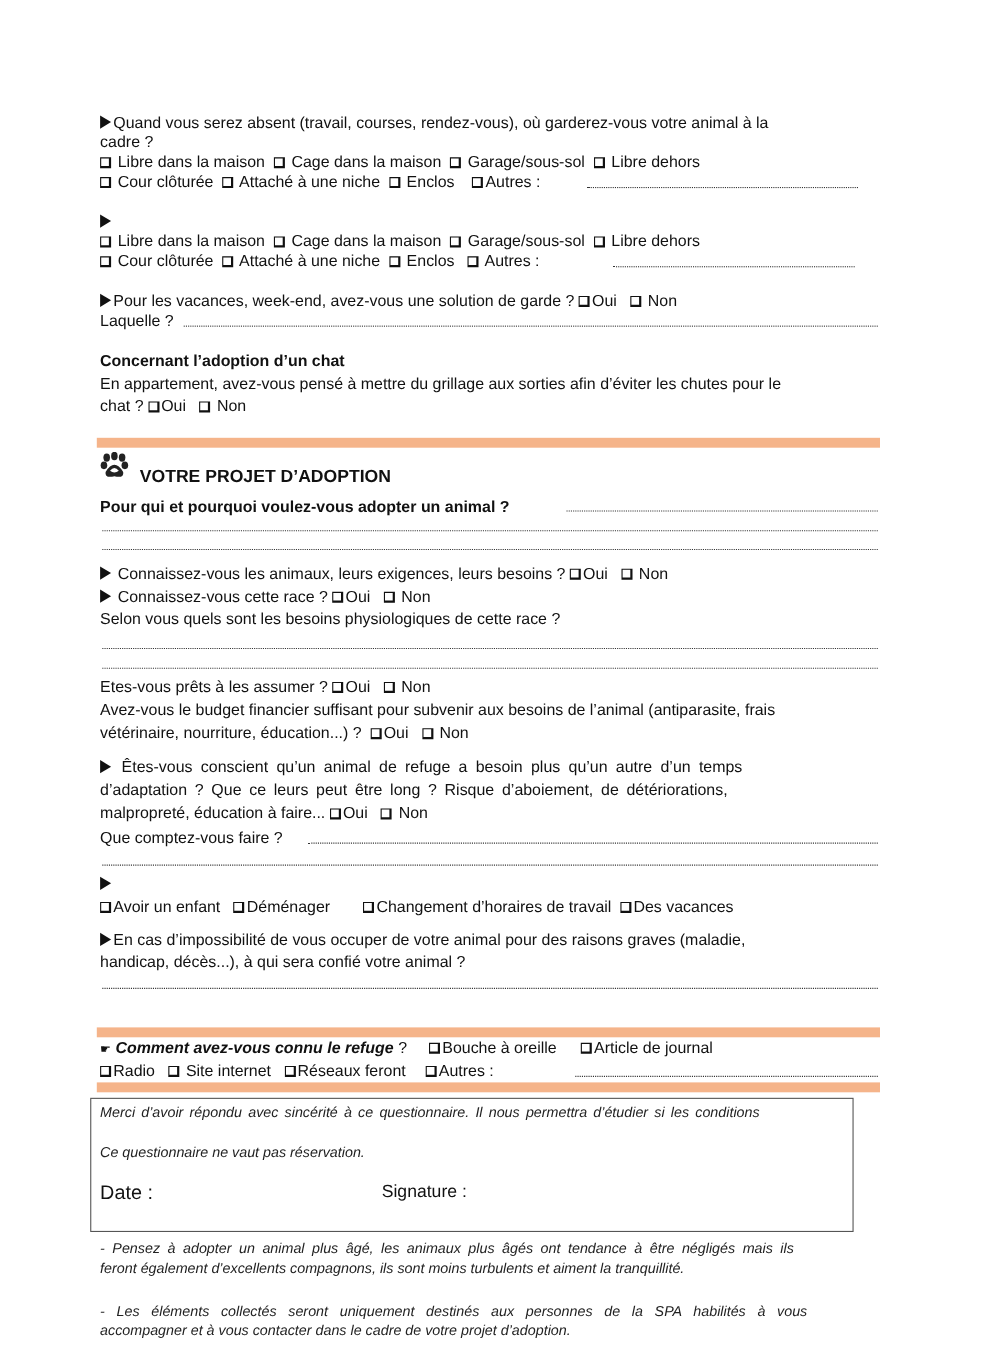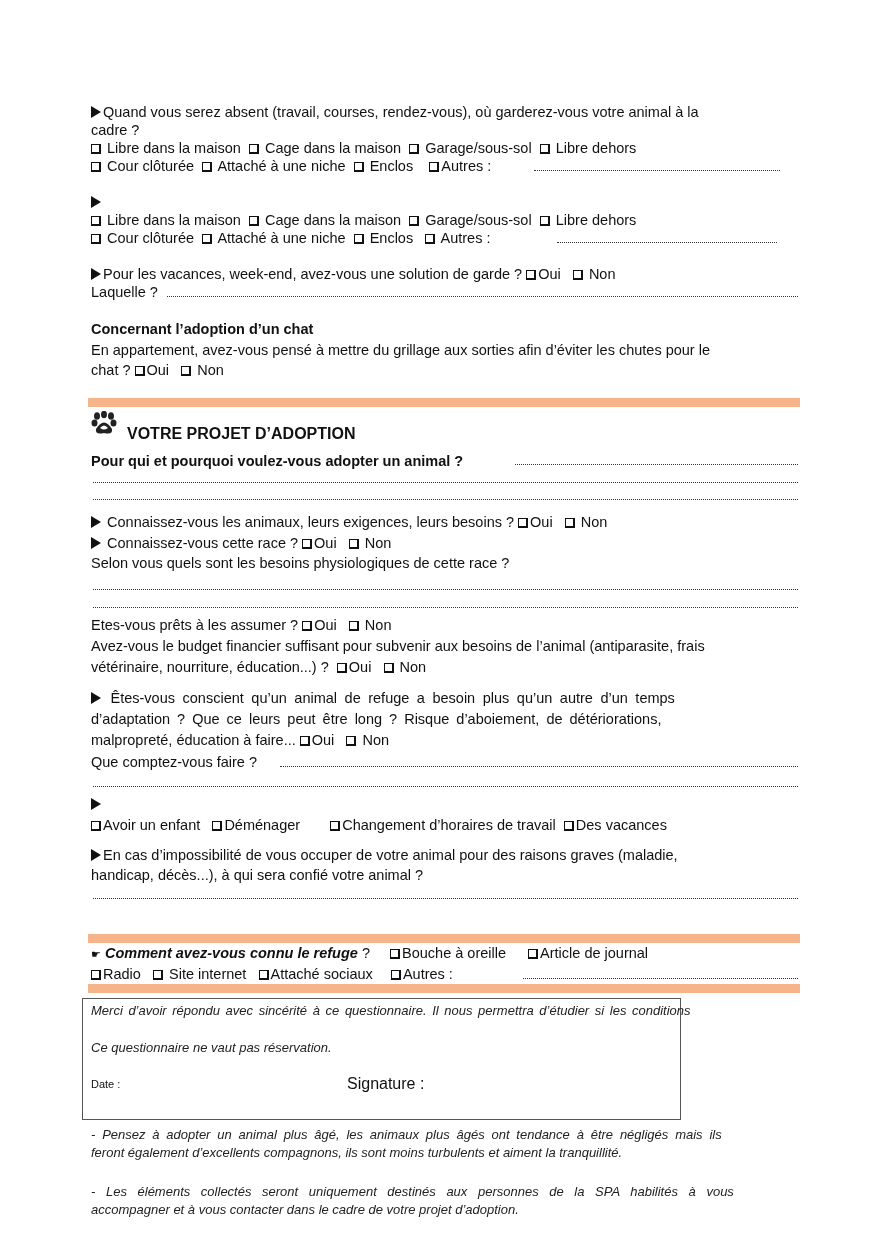--- a/index.html
+++ b/index.html
@@ -6,21 +6,21 @@
   html, body { width: 893px; height: 1233px; background: #ffffff; }
   body { position: relative; font-family: "Liberation Sans", sans-serif; color: #111; font-size: 14.5px; overflow: hidden; }
   .page { position: absolute; left: 91px; top: 0; width: 707px; }
   .abs { position: absolute; left: 0; white-space: nowrap; line-height: 18px; }
   .cb { display: inline-block; width: 10px; height: 10px; border: 1.6px solid #111; border-right-width: 2.4px; border-bottom-width: 2.4px; vertical-align: -1px; margin-right: 2px; }
   .tri { display: inline-block; width: 0; height: 0; border-top: 6px solid transparent; border-bottom: 6px solid transparent; border-left: 10px solid #111; vertical-align: -1px; margin-right: 2px; }
   .dots { position: absolute; height: 0; border-bottom: 1.5px dotted #333; }
   .bold { font-weight: bold; }
   .bar { position: absolute; left: 88px; width: 712px; height: 9px; background: #f5b48a; }
   .just { white-space: normal; text-align: justify; text-align-last: left; width: 707px; }
-  .box { position: absolute; left: 82px; top: 998px; width: 599px; height: 122px; border: 1px solid #555; }
+  .box { position: absolute; left: 82px; top: 998px; width: 694px; height: 122px; border: 1px solid #555; }
   .it { font-style: italic; font-size: 13px; color: #222; }
   .gap { display: inline-block; }
 </style>
 </head>
 <body>
 
 <div class="page">
 
   <div class="abs" style="top:103px"><span class="tri"></span><span>Quand vous serez absent (travail, courses, rendez-vous), où garderez-vous votre animal à la</span></div>
   <div class="abs" style="top:121px">cadre ?</div>
@@ -138,32 +138,32 @@
 <div class="page">
   <div class="abs" style="top:944px">
     <span style="font-size:11px">☛</span>
     <span class="bold" style="font-style:italic">Comment avez-vous connu le refuge</span> <span>?</span><span class="gap" style="width:16px"></span>
     <span class="cb"></span><span>Bouche à oreille</span><span class="gap" style="width:18px"></span>
     <span class="cb"></span><span>Article de journal</span>
   </div>
   <div class="abs" style="top:965px">
     <span class="cb"></span><span>Radio</span>&nbsp;&nbsp;
     <span class="cb"></span>&nbsp;<span>Site internet</span>&nbsp;&nbsp;
-    <span class="cb"></span><span>Attaché sociaux</span><span class="gap" style="width:14px"></span>
+    <span class="cb"></span><span>Réseaux feront</span><span class="gap" style="width:14px"></span>
     <span class="cb"></span><span>Autres :</span>
   </div>
   <div class="dots" style="left:432px; width:275px; top:978px"></div>
 </div>
 
 <div class="bar" style="top:984px"></div>
 
 <div class="box">
   <div class="abs it just" style="left:8px; top:3px; width:709px; word-spacing:2px">Merci d’avoir répondu avec sincérité à ce questionnaire. Il nous permettra d’étudier si les conditions</div>
   <div class="abs it" style="left:8px; top:40px">Ce questionnaire ne vaut pas réservation.</div>
-  <div class="abs" style="left:8px; top:76px; font-size:11px">Date :</div>
+  <div class="abs" style="left:8px; top:76px; font-size:18px">Date :</div>
   <div class="abs" style="left:264px; top:76px; font-size:16px">Signature :</div>
 </div>
 
 <div class="page">
   <div class="abs it" style="top:1126px; word-spacing:3.2px">- Pensez à adopter un animal plus âgé, les animaux plus âgés ont tendance à être négligés mais ils</div>
   <div class="abs it" style="top:1144px">feront également d’excellents compagnons, ils sont moins turbulents et aiment la tranquillité.</div>
   <div class="abs it" style="top:1183px; word-spacing:7px">- Les éléments collectés seront uniquement destinés aux personnes de la SPA habilités à vous</div>
   <div class="abs it" style="top:1201px">accompagner et à vous contacter dans le cadre de votre projet d’adoption.</div>
 </div>
 

